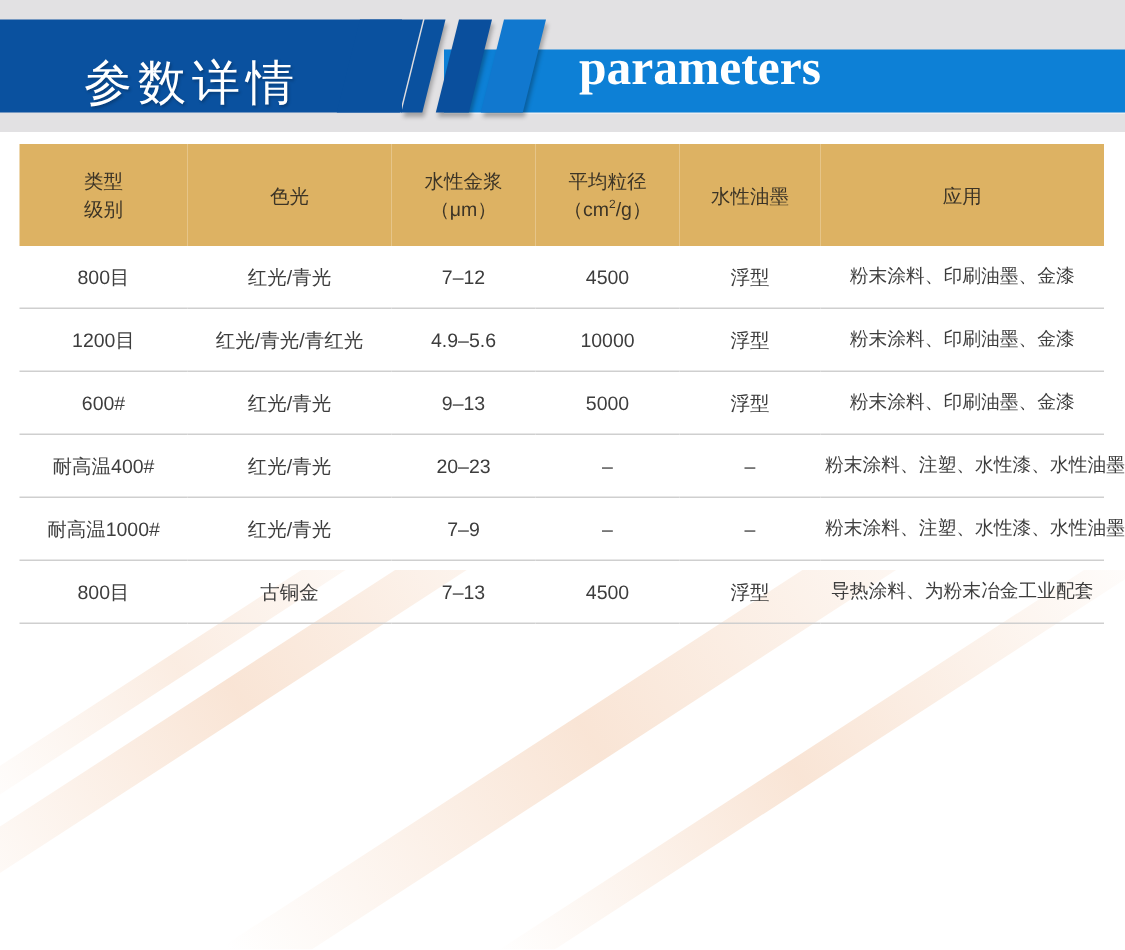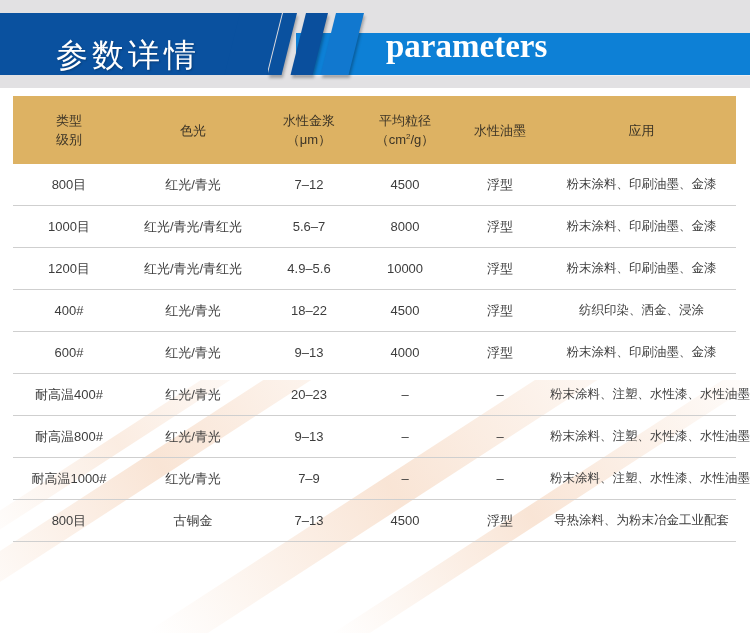--- a/index.html
+++ b/index.html
@@ -212,63 +212,39 @@
       <tbody id="table-body">
           <tr>
             <td>800目</td>
             <td>红光/青光</td>
             <td>7–12</td>
             <td>4500</td>
             <td>浮型</td>
             <td class="app">粉末涂料、印刷油墨、金漆</td>
           </tr>
           <tr>
-            <td>1000目</td>
-            <td>红光/青光/青红光</td>
-            <td>5.6–7</td>
-            <td>8000</td>
-            <td>浮型</td>
-            <td class="app">粉末涂料、印刷油墨、金漆</td>
-          </tr>
-          <tr>
             <td>1200目</td>
             <td>红光/青光/青红光</td>
             <td>4.9–5.6</td>
             <td>10000</td>
             <td>浮型</td>
             <td class="app">粉末涂料、印刷油墨、金漆</td>
           </tr>
           <tr>
-            <td>400#</td>
-            <td>红光/青光</td>
-            <td>18–22</td>
-            <td>4500</td>
-            <td>浮型</td>
-            <td class="app">纺织印染、洒金、浸涂</td>
-          </tr>
-          <tr>
             <td>600#</td>
             <td>红光/青光</td>
             <td>9–13</td>
-            <td>4000</td>
+            <td>5000</td>
             <td>浮型</td>
             <td class="app">粉末涂料、印刷油墨、金漆</td>
           </tr>
           <tr>
             <td>耐高温400#</td>
             <td>红光/青光</td>
             <td>20–23</td>
-            <td>–</td>
-            <td>–</td>
-            <td class="app">粉末涂料、注塑、水性漆、水性油墨</td>
-          </tr>
-          <tr>
-            <td>耐高温800#</td>
-            <td>红光/青光</td>
-            <td>9–13</td>
             <td>–</td>
             <td>–</td>
             <td class="app">粉末涂料、注塑、水性漆、水性油墨</td>
           </tr>
           <tr>
             <td>耐高温1000#</td>
             <td>红光/青光</td>
             <td>7–9</td>
             <td>–</td>
             <td>–</td>

